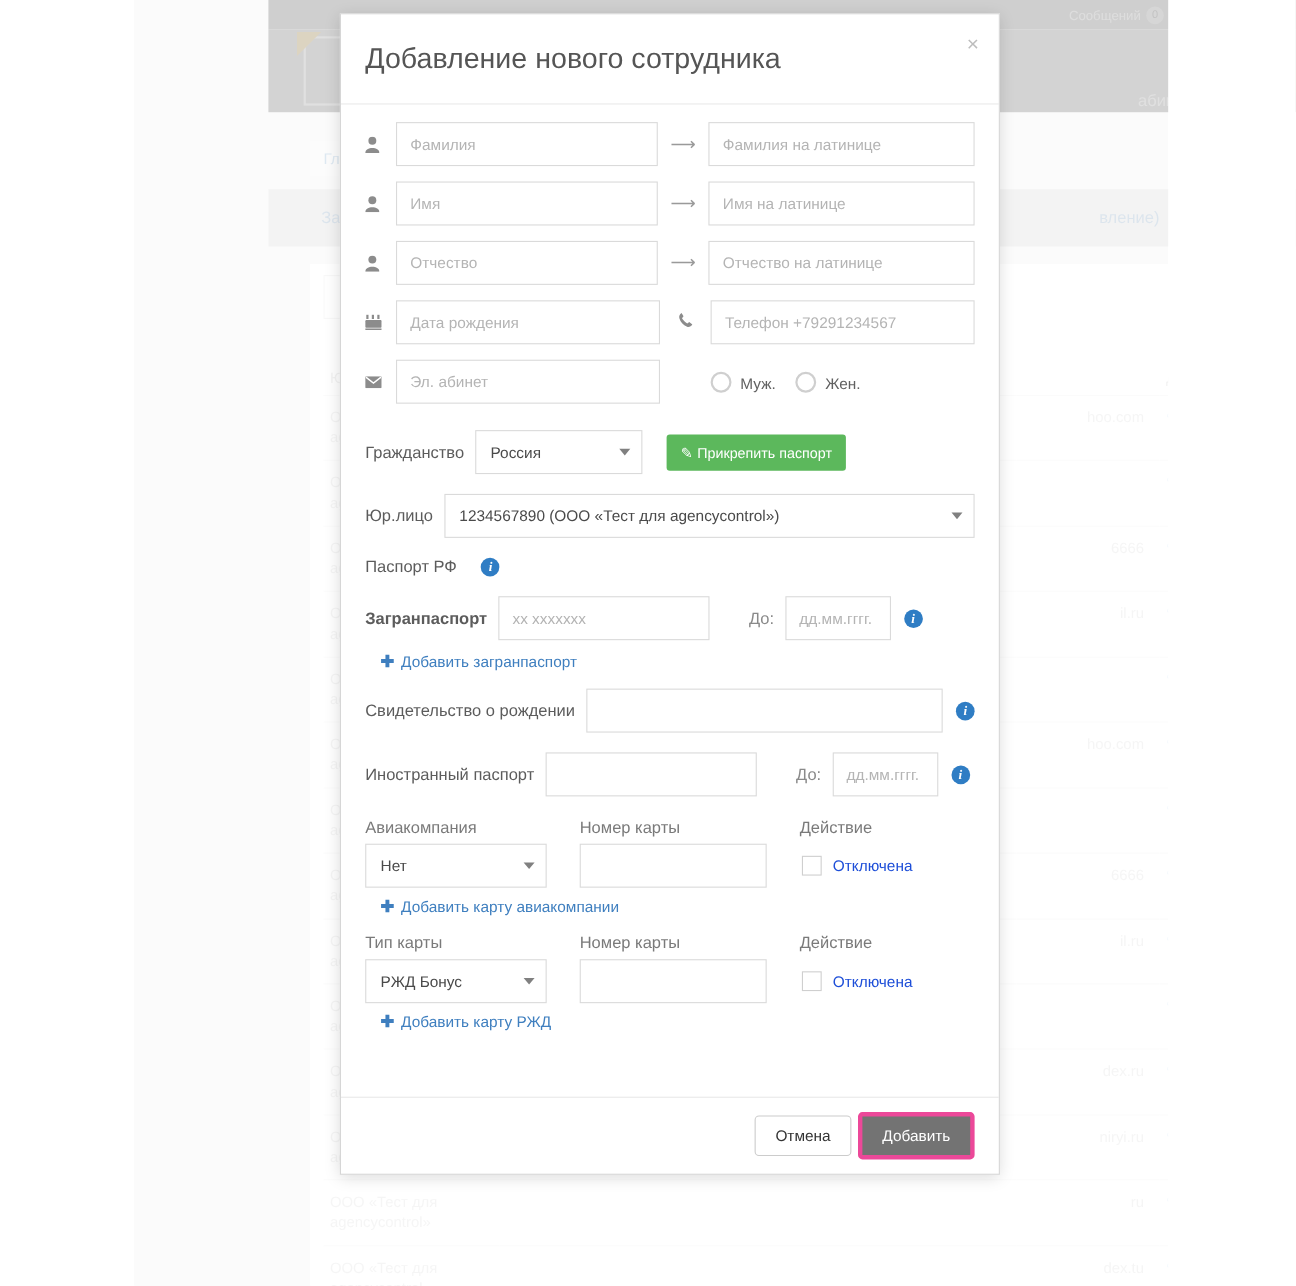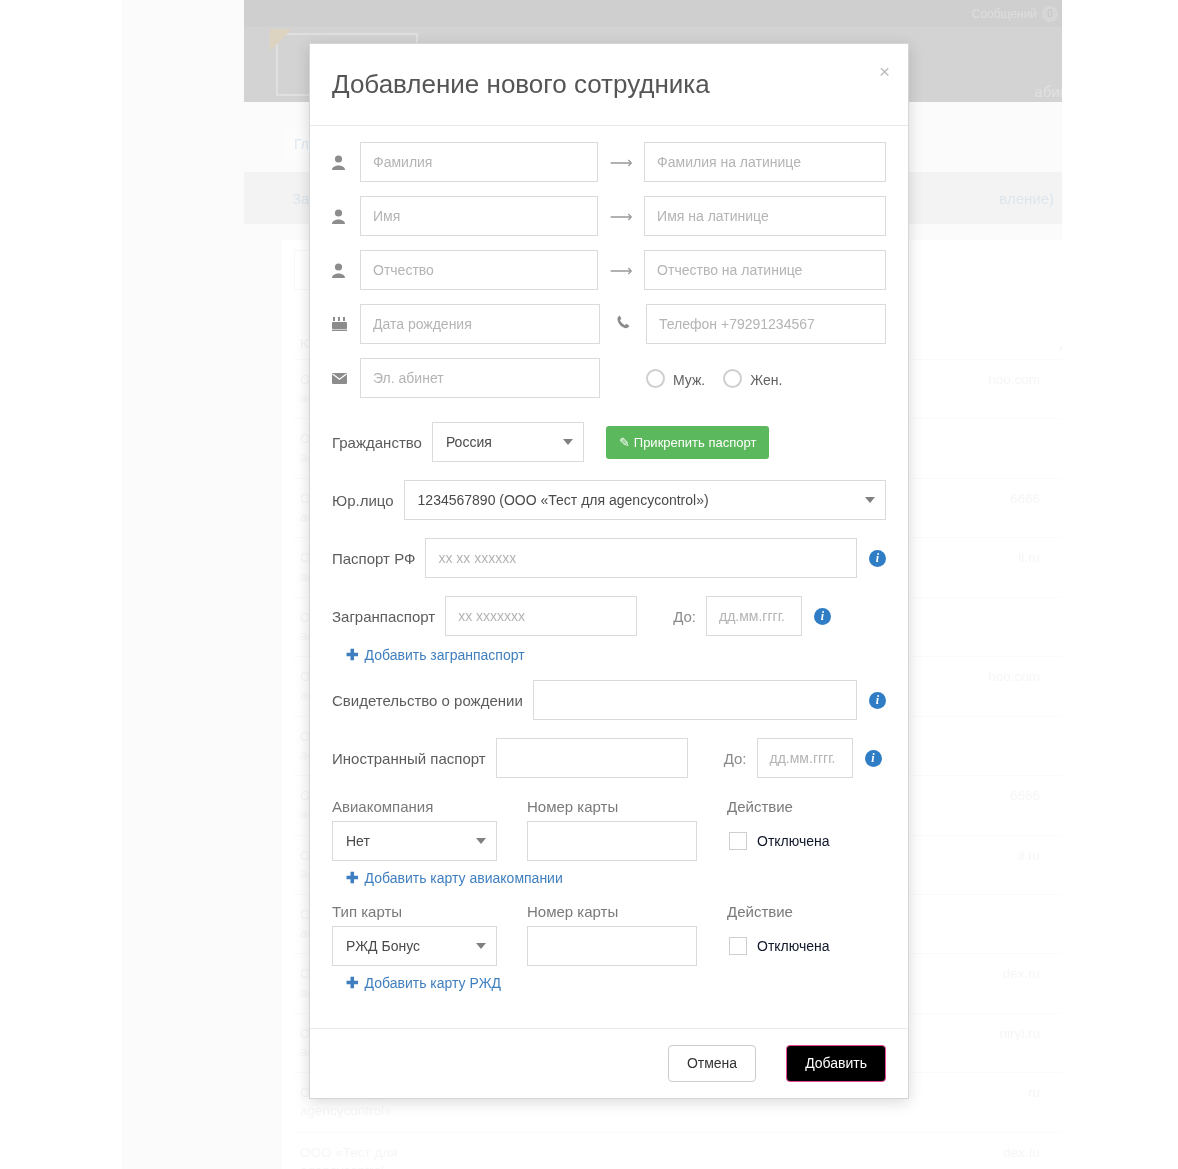--- a/index.html
+++ b/index.html
@@ -149,21 +149,21 @@
   #bgtable td.c-mid { width: 470px; }
   #bgtable td.c-mail { width: 130px; text-align: right; padding-right: 14px; }
   #bgtable td.c-act { width: 86px; text-align: left; white-space: nowrap; }
   .ic-pencil { color: #cfe1f2; font-size: 14px; margin-right: 16px; }
   .ic-x { color: #f4b6b6; font-size: 14px; font-weight: bold; }
   th.h-act { text-align: left; padding-left: 4px; }
 
   
   #modal {
     position: absolute;
-    left: 309px; top: 43px;
+    left: 309px; top: 12px;
     width: 600px; height: 1056px;
     background: #ffffff;
     border: 1px solid #d6d6d6;
     box-shadow: 0 3px 14px rgba(0,0,0,0.15);
     display: flex; flex-direction: column;
   }
   #modal-header {
     position: relative;
     height: 82px; flex: none;
     border-bottom: 1px solid #e9e9e9;
@@ -186,21 +186,21 @@
     flex: none; height: 70px;
     border-top: 1px solid #e9e9e9;
     display: flex; align-items: center; justify-content: flex-end;
     gap: 6px; padding-right: 22px;
   }
   .btn {
     font-size: 14px; padding: 9px 18px;
     border-radius: 4px; cursor: pointer; line-height: 1.2;
   }
   .btn-cancel { background:#ffffff; border:1px solid #cccccc; color:#333333; }
-  .btn-submit { background:#000000; border:1px solid #ec4899; color:#ffffff;margin-left:24px; }
+  .btn-submit { background:#737373; border:4px solid #ec4899; color:#ffffff; }
 
   
   .frow { display: flex; align-items: center; margin-bottom: 14px; }
   .ficon {
     width: 28px; flex: none;
     color: #8c8c8c; font-size: 15px;
     display: flex; align-items: center; justify-content: flex-start;
   }
   .finput {
     height: 40px; border: 1px solid #dadada; background: #ffffff;
@@ -257,21 +257,21 @@
   .addlink .plus { font-weight: bold; font-size: 15px; }
 
   .cardhead { display:flex; margin-bottom: 6px; }
   .cardhead .ch { font-size: 15px; color: #7a7a7a; }
   .cardrow { display:flex; align-items:center; margin-bottom: 4px; }
 
   .chk {
     width: 18px; height: 18px; border: 1px solid #cfcfcf; background:#ffffff;
     flex:none; margin-right: 10px;
   }
-  .chk-lbl { font-size: 14px; color: #0f172a; }
+  .chk-lbl { font-size: 14px; color: #1d4ed8; }
 
   
   svg.pico { fill: #8c8c8c; }
 </style>
 </head>
 <body>
 
 <div id="bg-page">
 
   <div id="topbar">
@@ -556,29 +556,26 @@
       <span class="lbl" style="margin-right:10px;">Юр.лицо</span>
       <div class="select" style="width:485px;align-items:center;">
         <span>1234567890 (ООО «Тест для agencycontrol»)</span>
         <span class="caret"></span>
       </div>
     </div>
 
     
     <div class="frow" style="margin-bottom:18px;">
       <span class="lbl" style="margin-right:10px;">Паспорт РФ</span>
-      <div class="finput ph" style="width:440px;">
-        <span>xx xx xxxxxx</span>
-      </div>
       <span class="info-i">i</span>
     </div>
 
     
     <div class="frow" style="margin-bottom:6px;">
-      <span class="lbl" style="margin-right:10px;">Загранпаспорт</span>
+      <span class="lbl" style="margin-right:10px;font-weight:bold;">Загранпаспорт</span>
       <div class="finput ph" style="width:192px;">
         <span>xx xxxxxxx</span>
       </div>
       <span class="lbl-muted" style="margin:0 10px 0 36px;">До:</span>
       <div class="finput ph" style="width:96px;">
         <span>дд.мм.гггг.</span>
       </div>
       <span class="info-i">i</span>
     </div>
     <a class="addlink">

